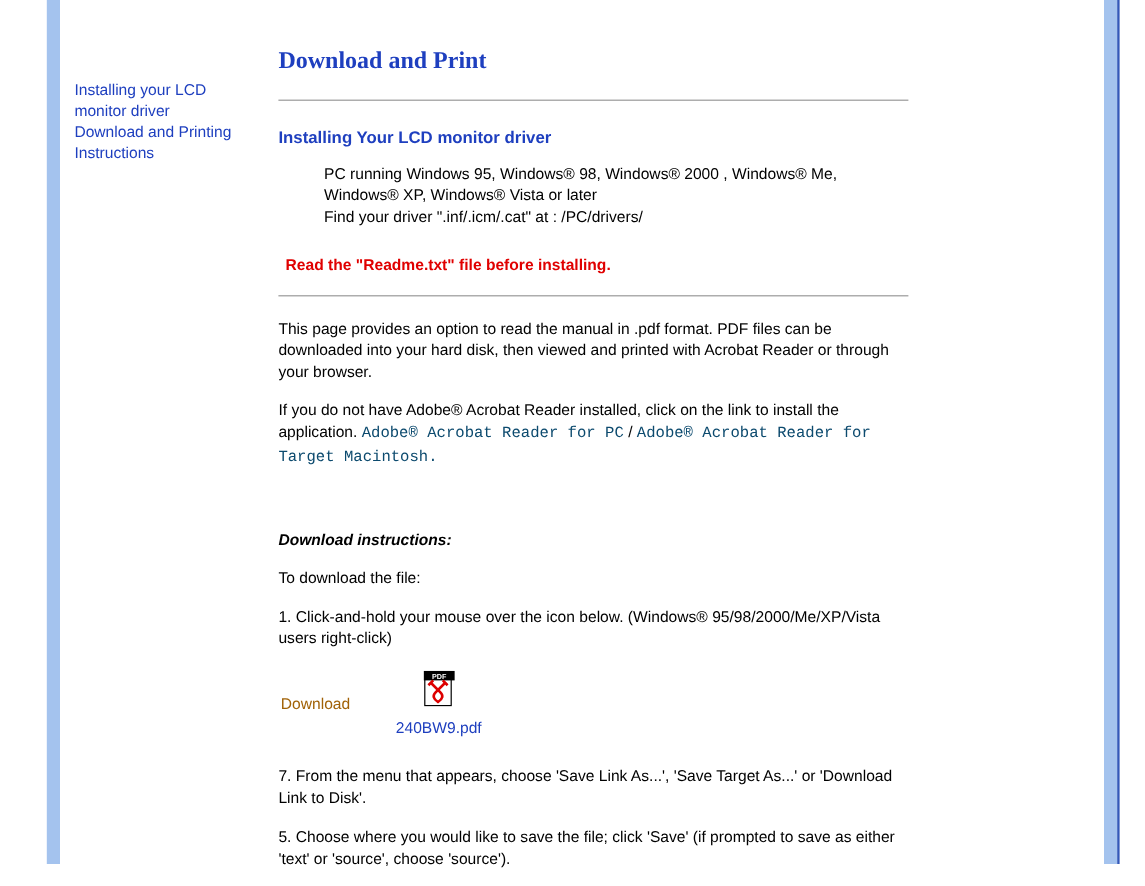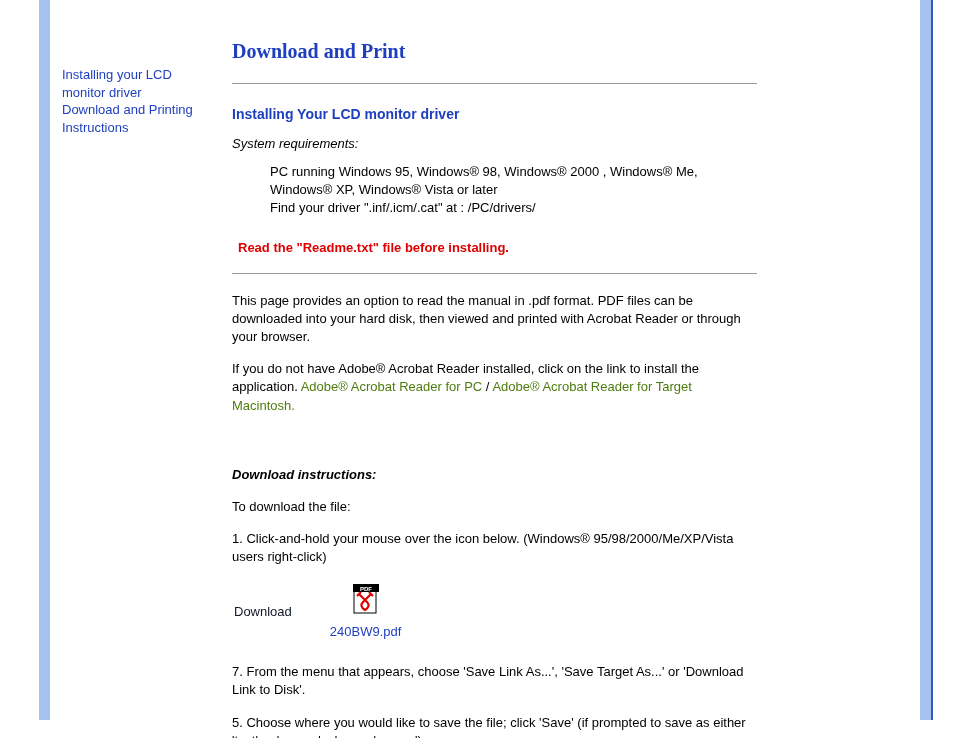--- a/index.html
+++ b/index.html
@@ -88,37 +88,38 @@
     .warning {
       color: #e00000;
       font-weight: bold;
       margin: 22px 0 14px 6px;
     }
     .para {
       line-height: 1.4;
       margin-bottom: 14px;
     }
     .red-link {
-      color: #4d7c0f;
+      color: #0c4a6e;
       text-decoration: none;
+      font-family: Liberation Mono, monospace;
     }
     .section-head {
       font-weight: bold;
       font-style: italic;
       margin-top: 52px;
       margin-bottom: 16px;
     }
     .download-row {
       display: flex;
       align-items: center;
       gap: 38px;
       margin: 18px 0 24px 2px;
     }
     .download-label {
-      color: #0f172a;
+      color: #a16207;
     }
     .file-cell {
       display: flex;
       align-items: center;
       gap: 10px;
       flex-direction: column;
     }
     .file-link {
       color: #1e3fbf;
       text-decoration: none;
@@ -138,21 +139,20 @@
 <nav class="sidebar">
   <a href="#">Installing your LCD monitor driver</a>
   <a href="#">Download and Printing Instructions</a>
 </nav>
 
 <main class="content">
   <h1>Download and Print</h1>
   <hr>
 
   <h2>Installing Your LCD monitor driver</h2>
-  <p class="italic-label">System requirements:</p>
   <div class="indent">
     <div>PC running Windows 95, Windows® 98, Windows® 2000 , Windows® Me, Windows® XP, Windows® Vista or later</div>
     <div>Find your driver ".inf/.icm/.cat" at : /PC/drivers/</div>
   </div>
   <p class="warning">Read the "Readme.txt" file before installing.</p>
 
   <hr>
 
   <p class="para">This page provides an option to read the manual in .pdf format. PDF files can be downloaded into your hard disk, then viewed and printed with Acrobat Reader or through your browser.</p>
   <p class="para">

